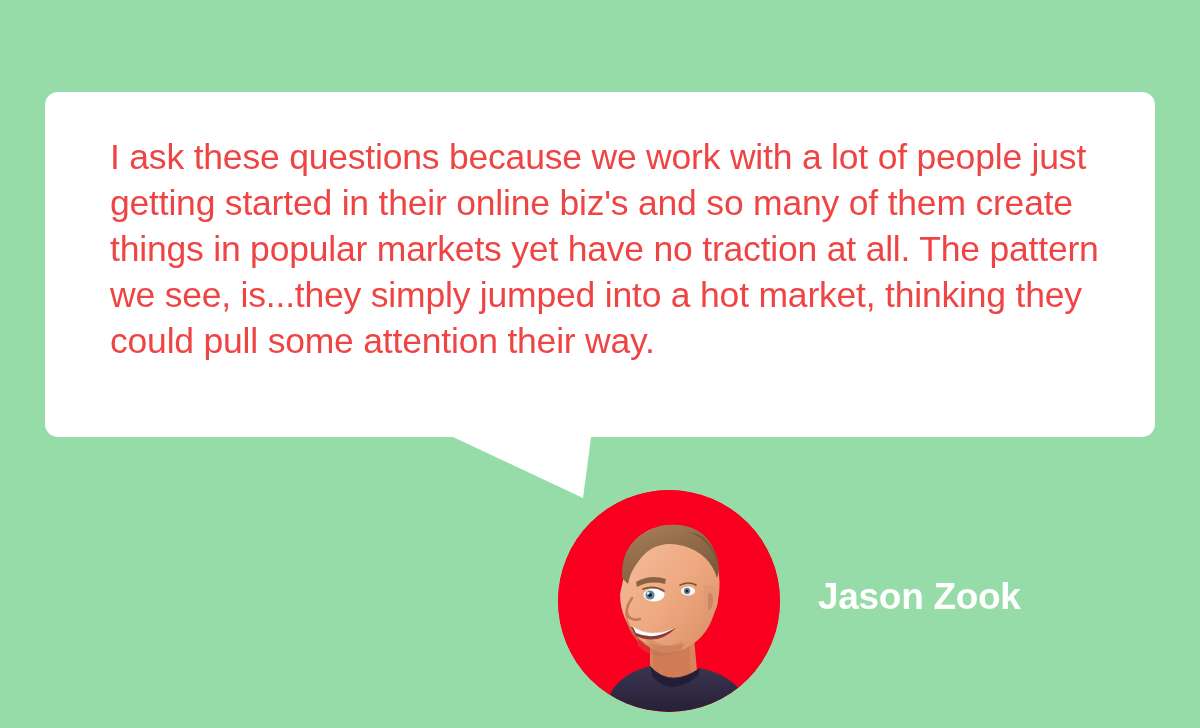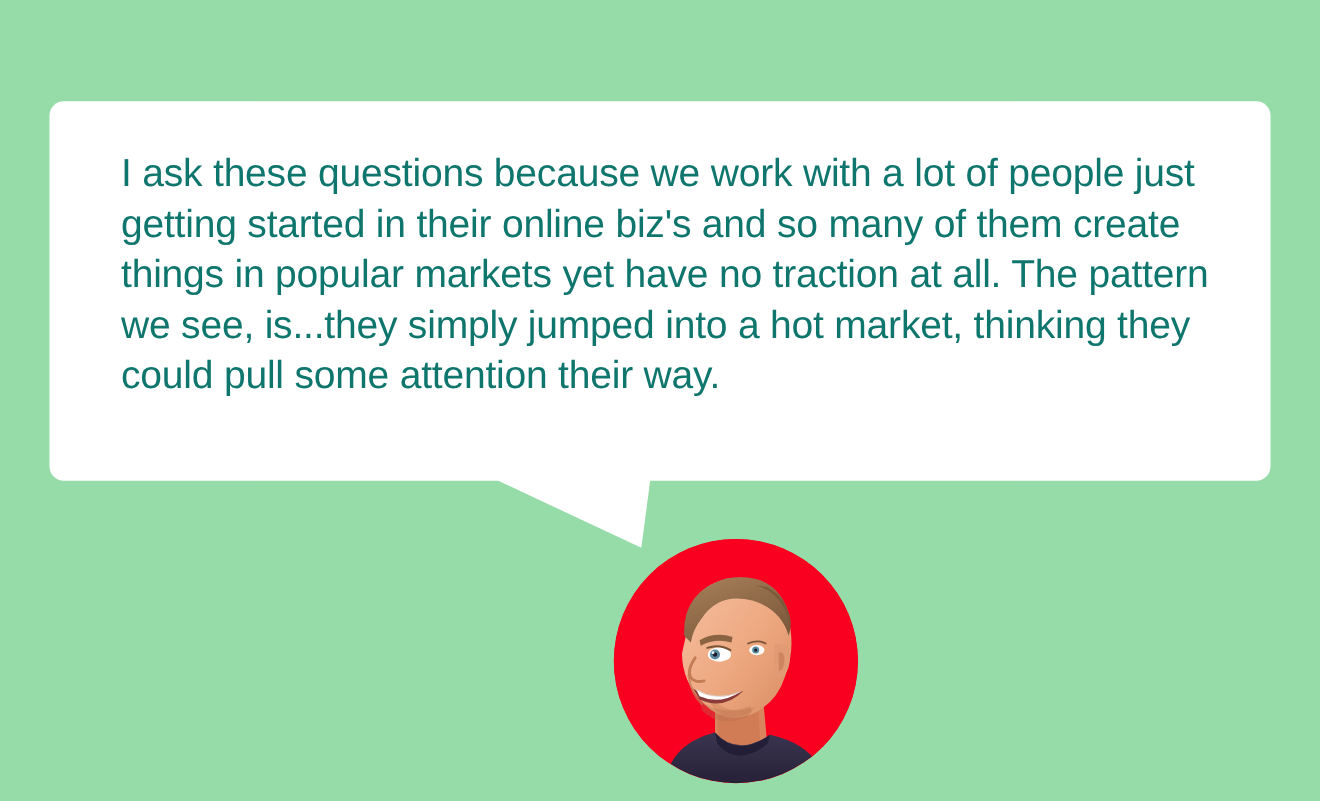--- a/index.html
+++ b/index.html
@@ -37,21 +37,21 @@
     overflow: hidden;
   }
 
   .quote-text {
     position: absolute;
     left: 65px;
     top: 42px;
     width: 1000px;
     font-size: 35.5px;
     line-height: 46px;
-    color: #0f766e;
+    color: #ef4444;
     letter-spacing: -0.2px;
     font-weight: 400;
   }
 
   
   .bubble-tail {
     position: absolute;
     left: 430px;
     top: 430px;
     width: 170px;
@@ -172,14 +172,15 @@
         <path d="M75 137 Q93 148 115 139 Q96 151 78 143 Z" fill="#ffffff"></path>
         <path d="M75 137 Q93 148 115 139" stroke="#d8d2cc" stroke-width="0.8" fill="none"></path>
 
         <path d="M68 124 Q70 140 80 150" stroke="#c47c54" stroke-width="2" fill="none" stroke-linecap="round" opacity="0.75"></path>
 
         <path d="M78 146 Q96 162 124 152 Q128 158 120 162 Q96 172 80 156 Z" fill="#b5714c" opacity="0.35"></path>
       </g>
     </svg>
   </div>
 
+  <div class="speaker-name">Jason Zook</div>
 
 </div>
 
 </body></html>

